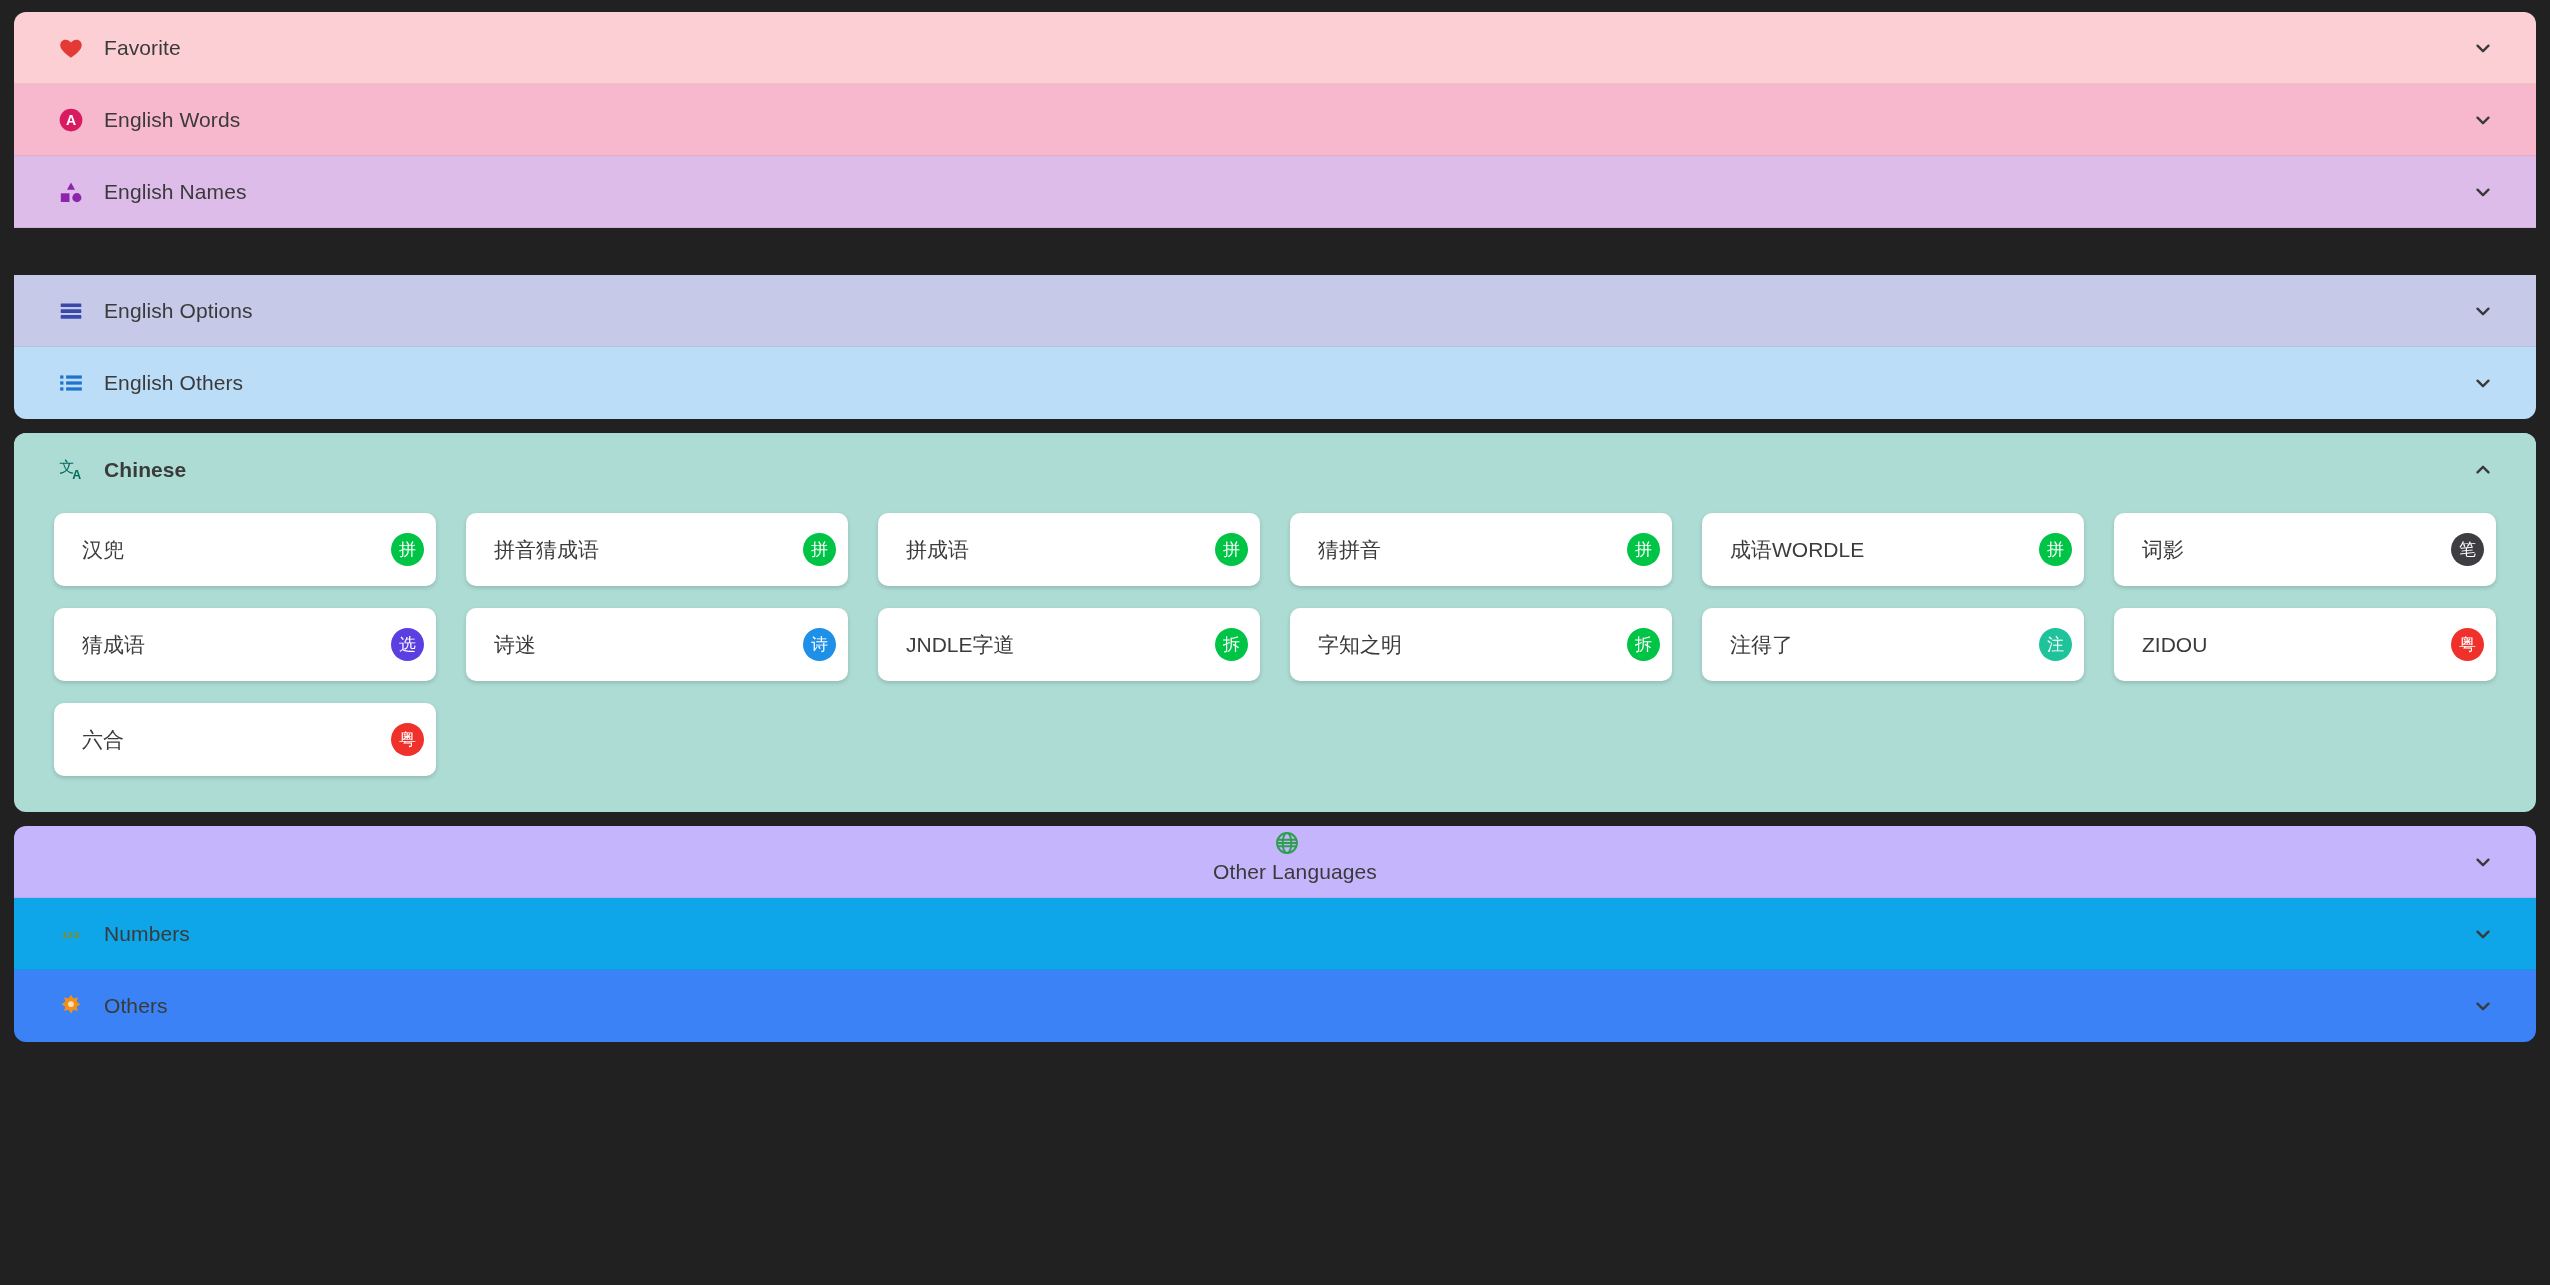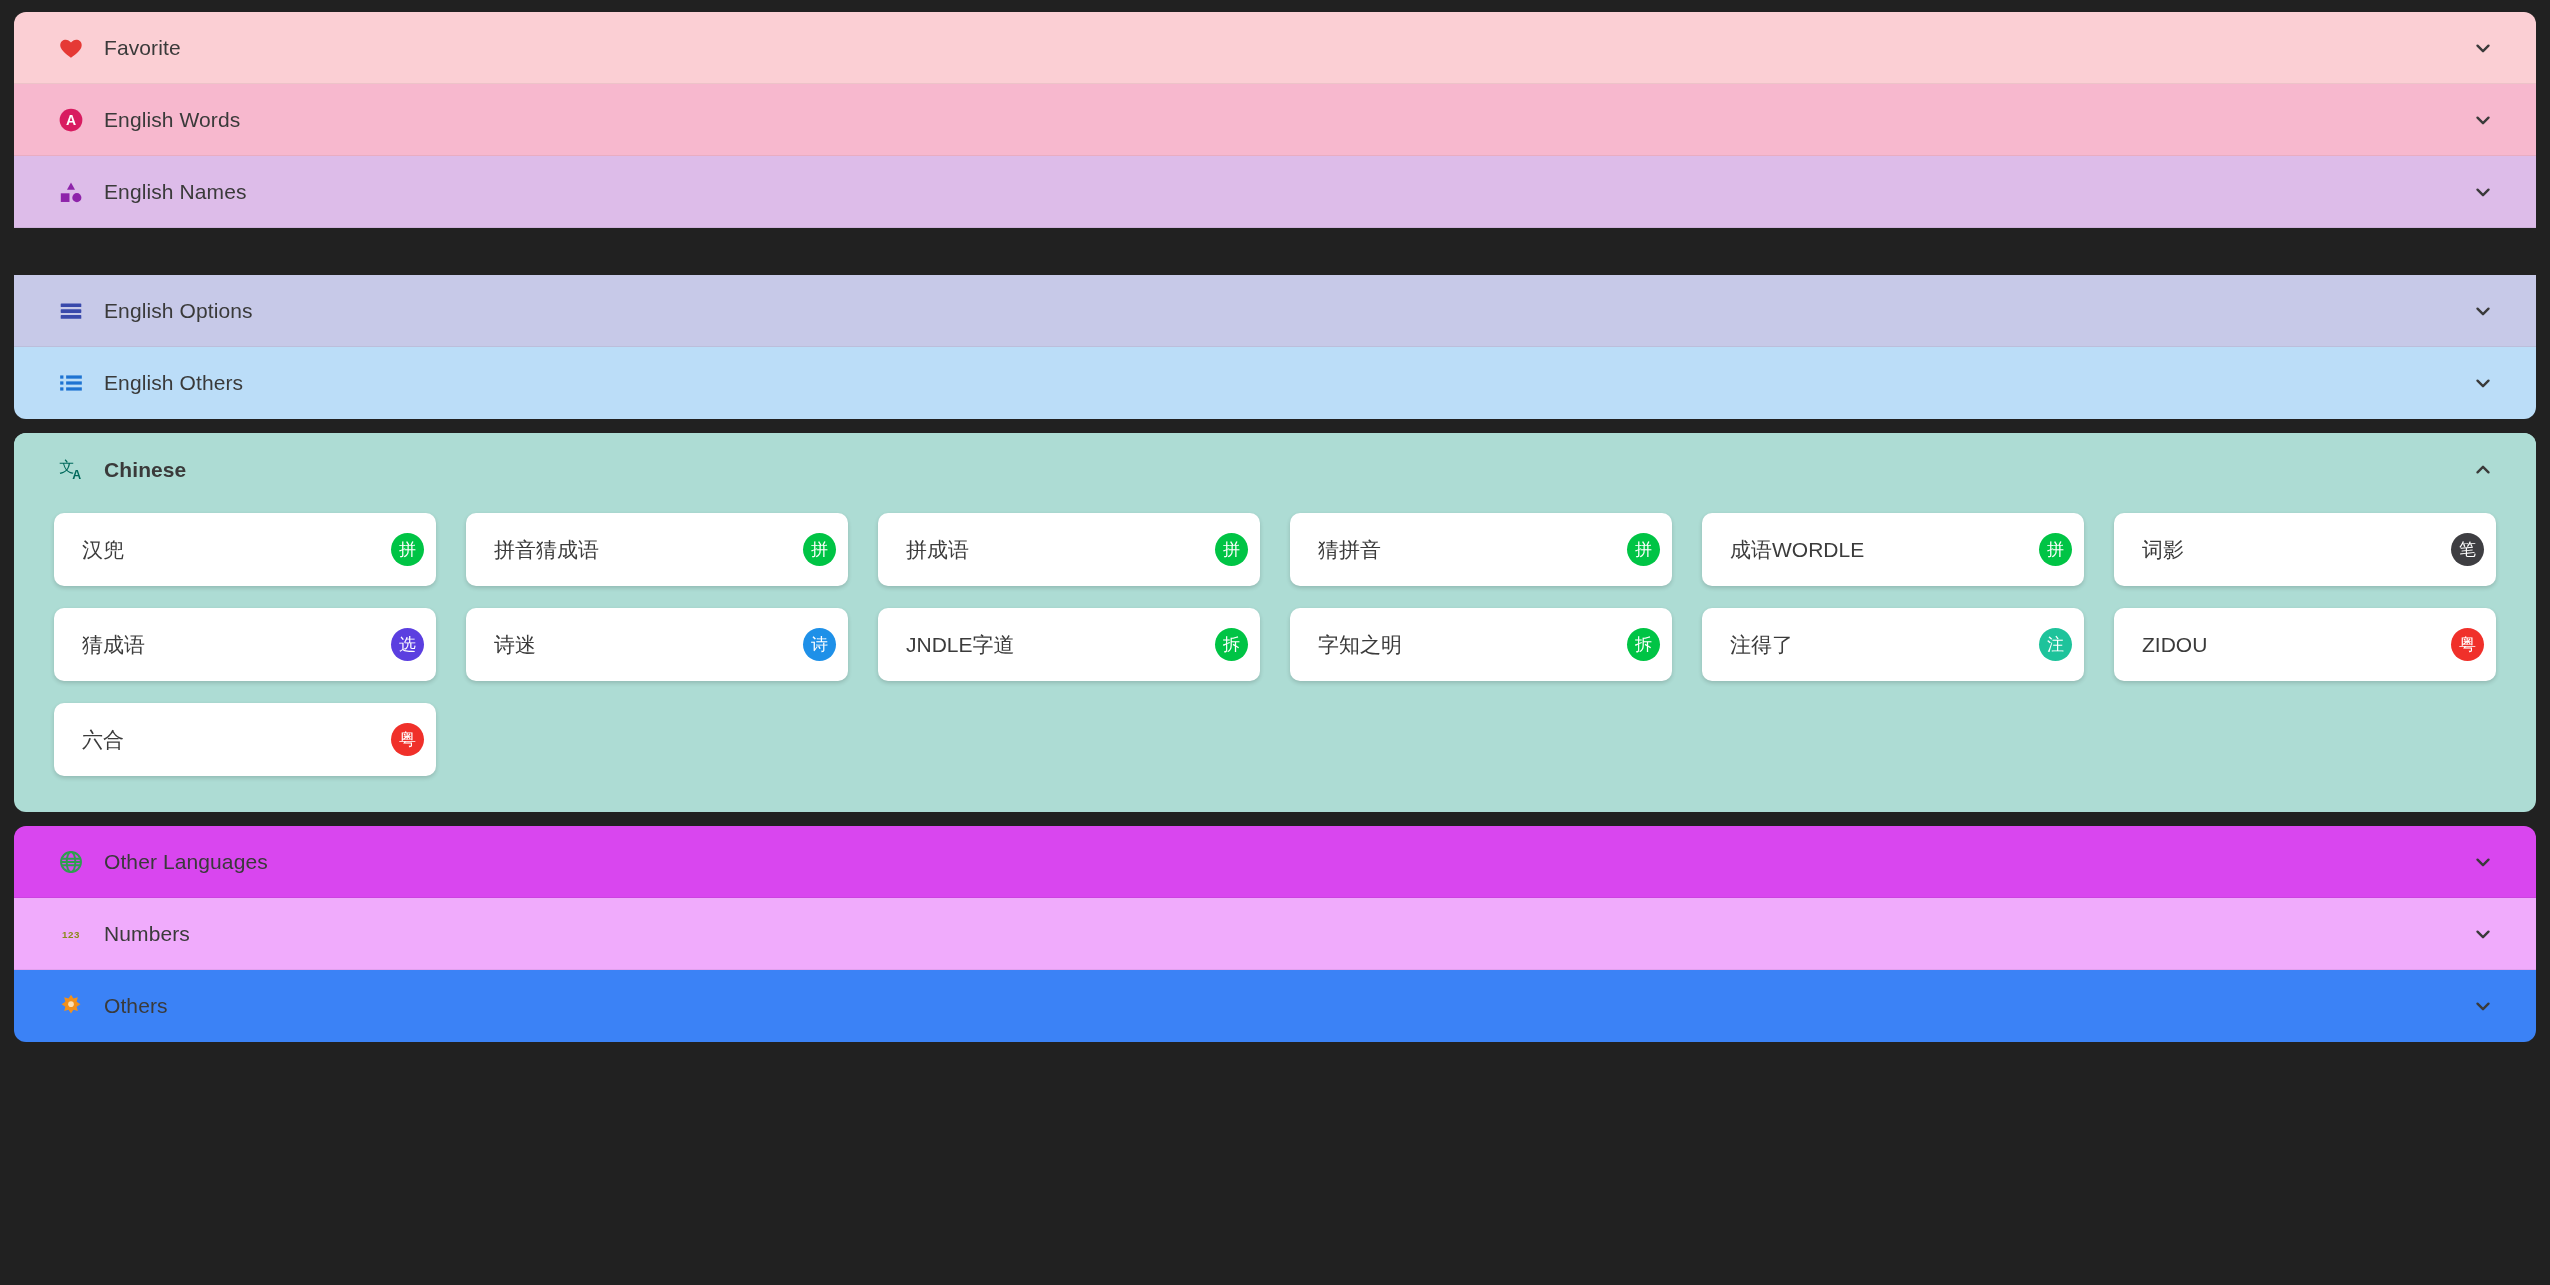--- a/index.html
+++ b/index.html
@@ -267,40 +267,40 @@
           <span class="badge" style="background: rgb(240, 48, 42);">粤</span>
         </div>
         <div class="card">
           <span class="card-title">六合</span>
           <span class="badge" style="background: rgb(240, 48, 42);">粤</span>
         </div>
       </div>
     </div>
 
   <div id="group-bottom-slot" class="group-block">
-      <div class="section" style="background: #d946ef;">
+      <div class="section" style="background: #c4b5fd; flex-direction: column;">
         <span class="sec-icon">
           <svg width="26" height="26" viewBox="0 0 24 24">
             <g fill="none" stroke="#2e9e4f" stroke-width="1.8">
               <circle cx="12" cy="12" r="9.2"></circle>
               <ellipse cx="12" cy="12" rx="4" ry="9.2"></ellipse>
               <line x1="2.9" y1="9" x2="21.1" y2="9"></line>
               <line x1="2.9" y1="15" x2="21.1" y2="15"></line>
               <line x1="2.8" y1="12" x2="21.2" y2="12"></line>
             </g>
           </svg>
         </span>
         <span class="sec-label">Other Languages</span>
         <span class="chevron">
           <svg width="22" height="22" viewBox="0 0 24 24">
             <path fill="none" stroke="#3a3a3a" stroke-width="2.6" stroke-linecap="round" stroke-linejoin="round" d="M6 9.5l6 6 6-6"></path>
           </svg>
         </span>
       </div>
-      <div class="section" style="background: #f0abfc;">
+      <div class="section" style="background: #0ea5e9;">
         <span class="sec-icon">
           <svg width="26" height="26" viewBox="0 0 24 24">
             <text x="12" y="15.5" font-family="Liberation Sans, sans-serif" font-size="9" font-weight="bold" fill="#8a8b19" text-anchor="middle" letter-spacing="0.6">123</text>
           </svg>
         </span>
         <span class="sec-label">Numbers</span>
         <span class="chevron">
           <svg width="22" height="22" viewBox="0 0 24 24">
             <path fill="none" stroke="#3a3a3a" stroke-width="2.6" stroke-linecap="round" stroke-linejoin="round" d="M6 9.5l6 6 6-6"></path>
           </svg>

